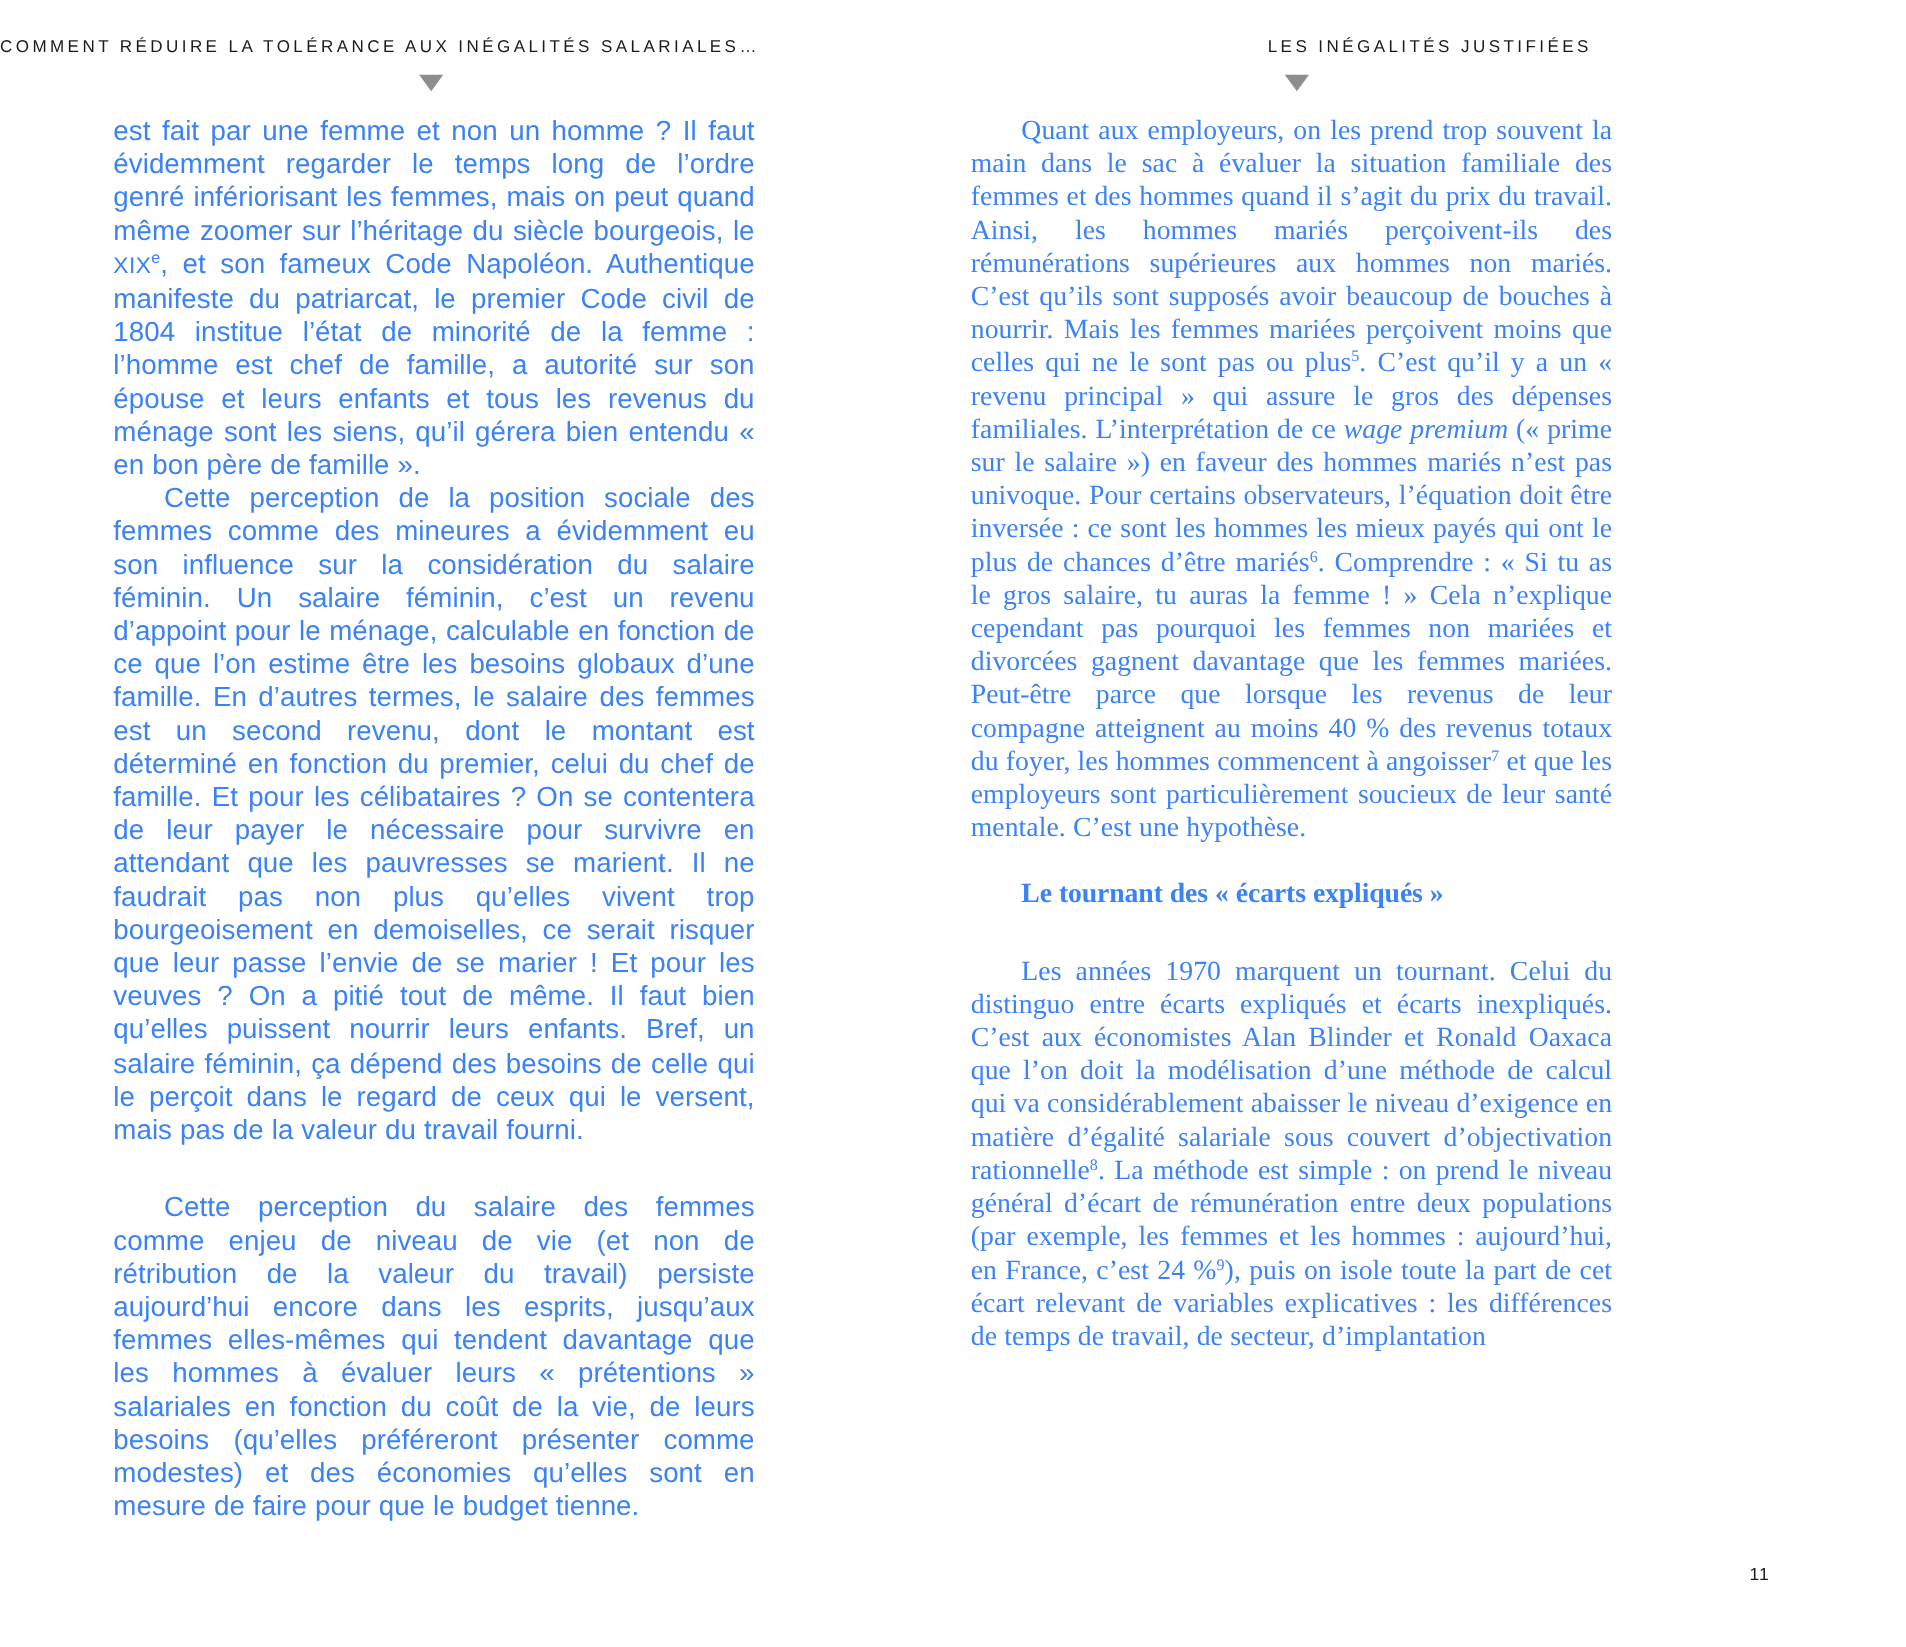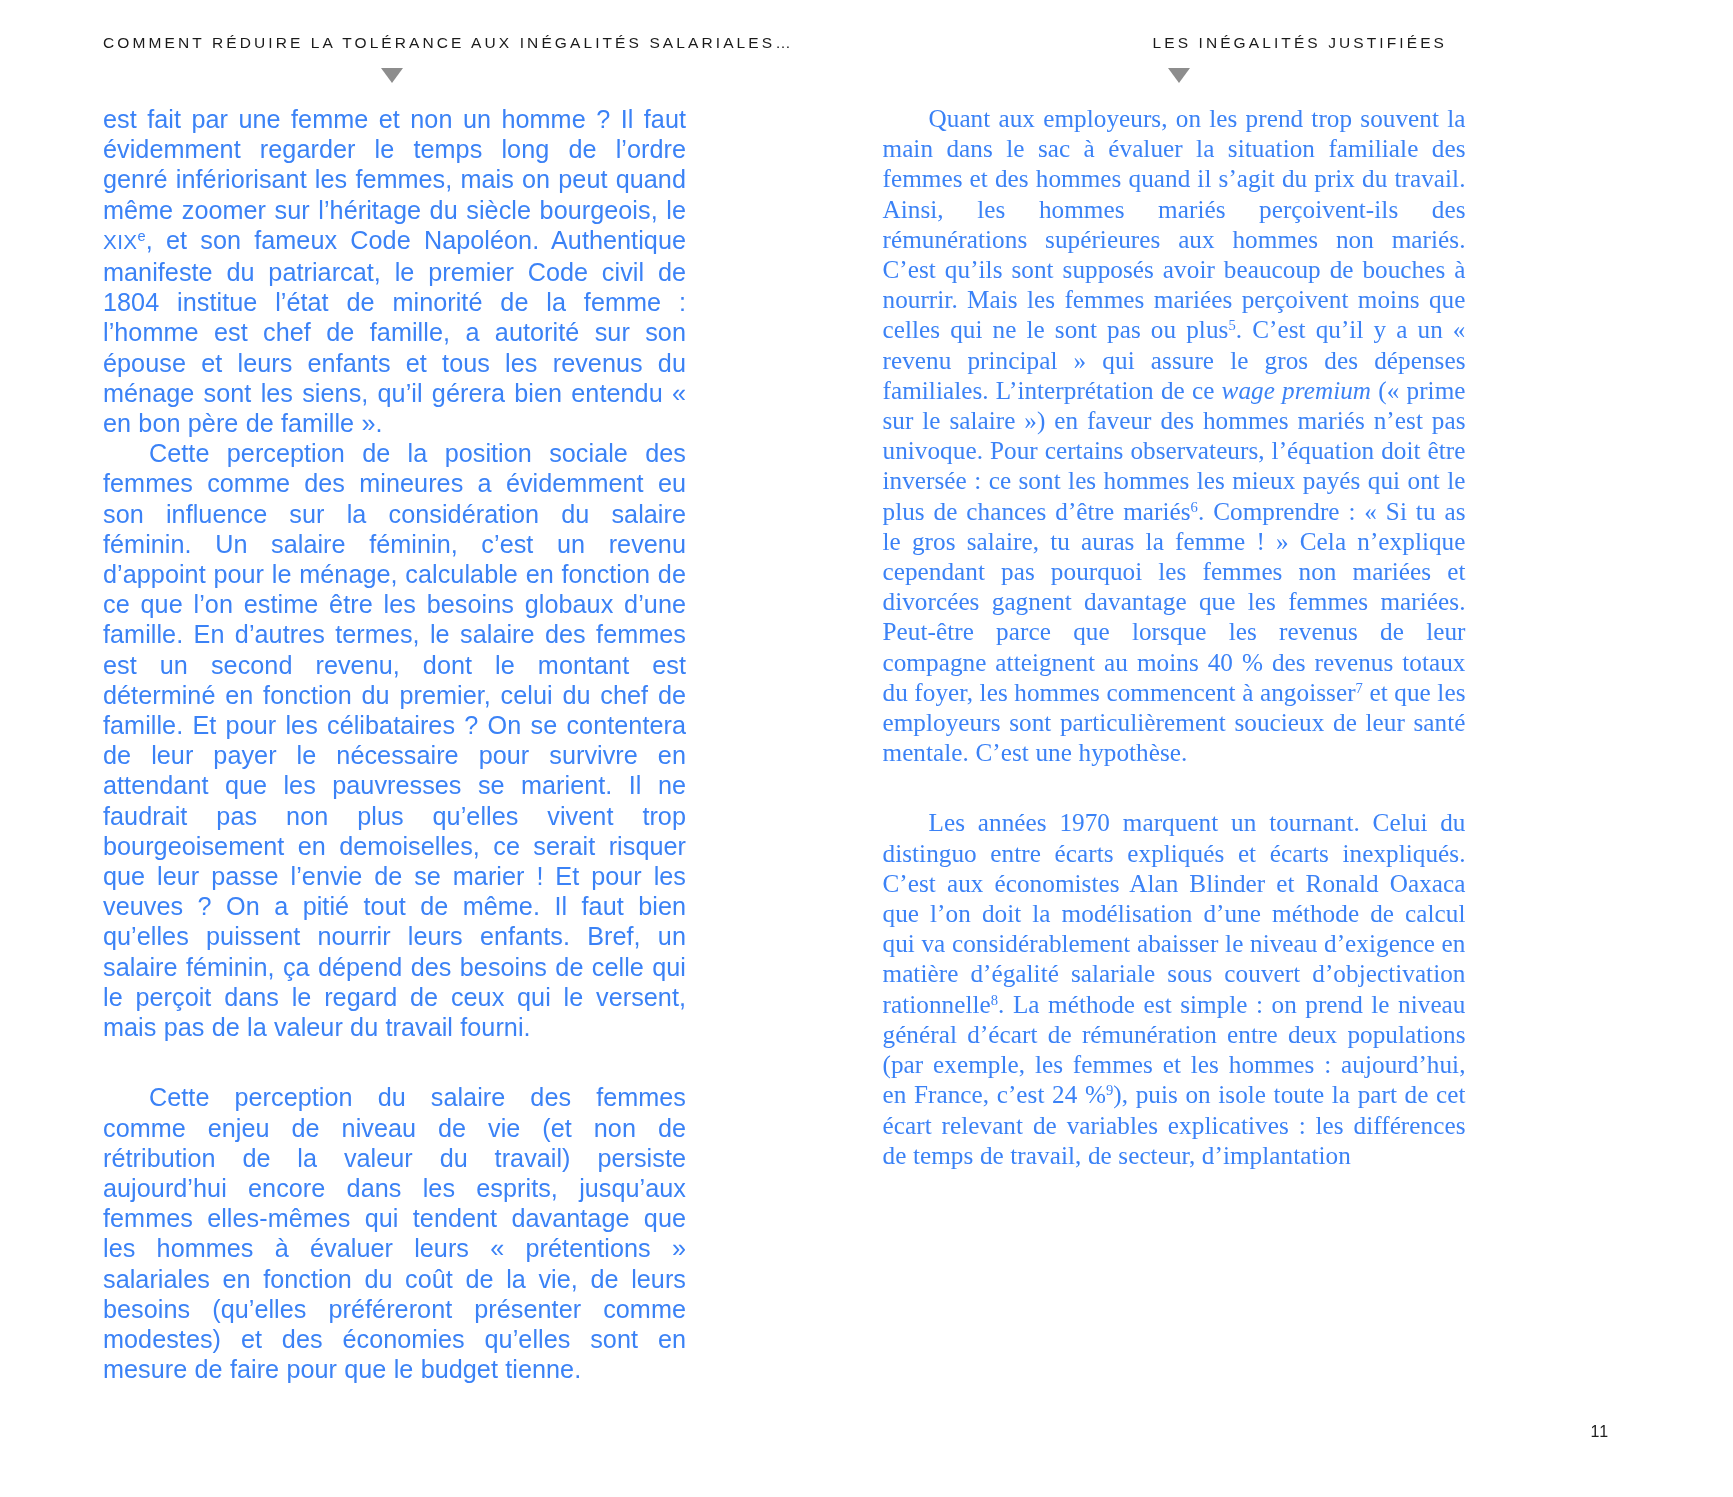--- a/index.html
+++ b/index.html
@@ -40,21 +40,20 @@
     text-align: center;
     font-size: 15.5px;
     letter-spacing: 3.1px;
     text-transform: uppercase;
     font-weight: 400;
     color: #1a1a1a;
     white-space: nowrap;
   }
   .page-left .runhead {
     text-align: left;
-    padding-left: 103px;
     width: auto;
   }
   .page-right .runhead {
     padding-left: 0;
   }
 
   .ornament {
     position: absolute;
     top: 68px;
     width: 0;
@@ -150,19 +149,20 @@
       </div>
 
   </div>
 
   <div class="page page-right">
     <div class="runhead">Les inégalités justifiées</div>
     <div class="ornament"></div>
 
     <div class="column" id="right-col">
         <p><span>Quant aux employeurs, on les prend trop souvent la main dans le sac à évaluer la situation familiale des femmes et des hommes quand il s’agit du prix du travail. Ainsi, les hommes mariés perçoivent-ils des rémunérations supérieures aux hommes non mariés. C’est qu’ils sont supposés avoir beaucoup de bouches à nourrir. Mais les femmes mariées perçoivent moins que celles qui ne le sont pas ou plus</span><sup>5</sup><span>. C’est qu’il y a un « revenu principal » qui assure le gros des dépenses familiales. L’interprétation de ce </span><em>wage premium</em><span> (« prime sur le salaire ») en faveur des hommes mariés n’est pas univoque. Pour certains observateurs, l’équation doit être inversée : ce sont les hommes les mieux payés qui ont le plus de chances d’être mariés</span><sup>6</sup><span>. Comprendre : « Si tu as le gros salaire, tu auras la femme ! » Cela n’explique cependant pas pourquoi les femmes non mariées et divorcées gagnent davantage que les femmes mariées. Peut-être parce que lorsque les revenus de leur compagne atteignent au moins 40 % des revenus totaux du foyer, les hommes commencent à angoisser</span><sup>7</sup><span> et que les employeurs sont particulièrement soucieux de leur santé mentale. C’est une hypothèse.</span></p>
+        <h3 class="subhead">Le tournant des « écarts expliqués »</h3>
         <p><span>Les années 1970 marquent un tournant. Celui du distinguo entre écarts expliqués et écarts inexpliqués. C’est aux économistes Alan Blinder et Ronald Oaxaca que l’on doit la modélisation d’une méthode de calcul qui va considérablement abaisser le niveau d’exigence en matière d’égalité salariale sous couvert d’objectivation rationnelle</span><sup>8</sup><span>. La méthode est simple : on prend le niveau général d’écart de rémunération entre deux populations (par exemple, les femmes et les hommes : aujourd’hui, en France, c’est 24 %</span><sup>9</sup><span>), puis on isole toute la part de cet écart relevant de variables explicatives : les différences de temps de travail, de secteur, d’implantation</span></p>
       </div>
 
     <div class="folio">11</div>
   </div>
 
 </div>
 
 </body></html>

